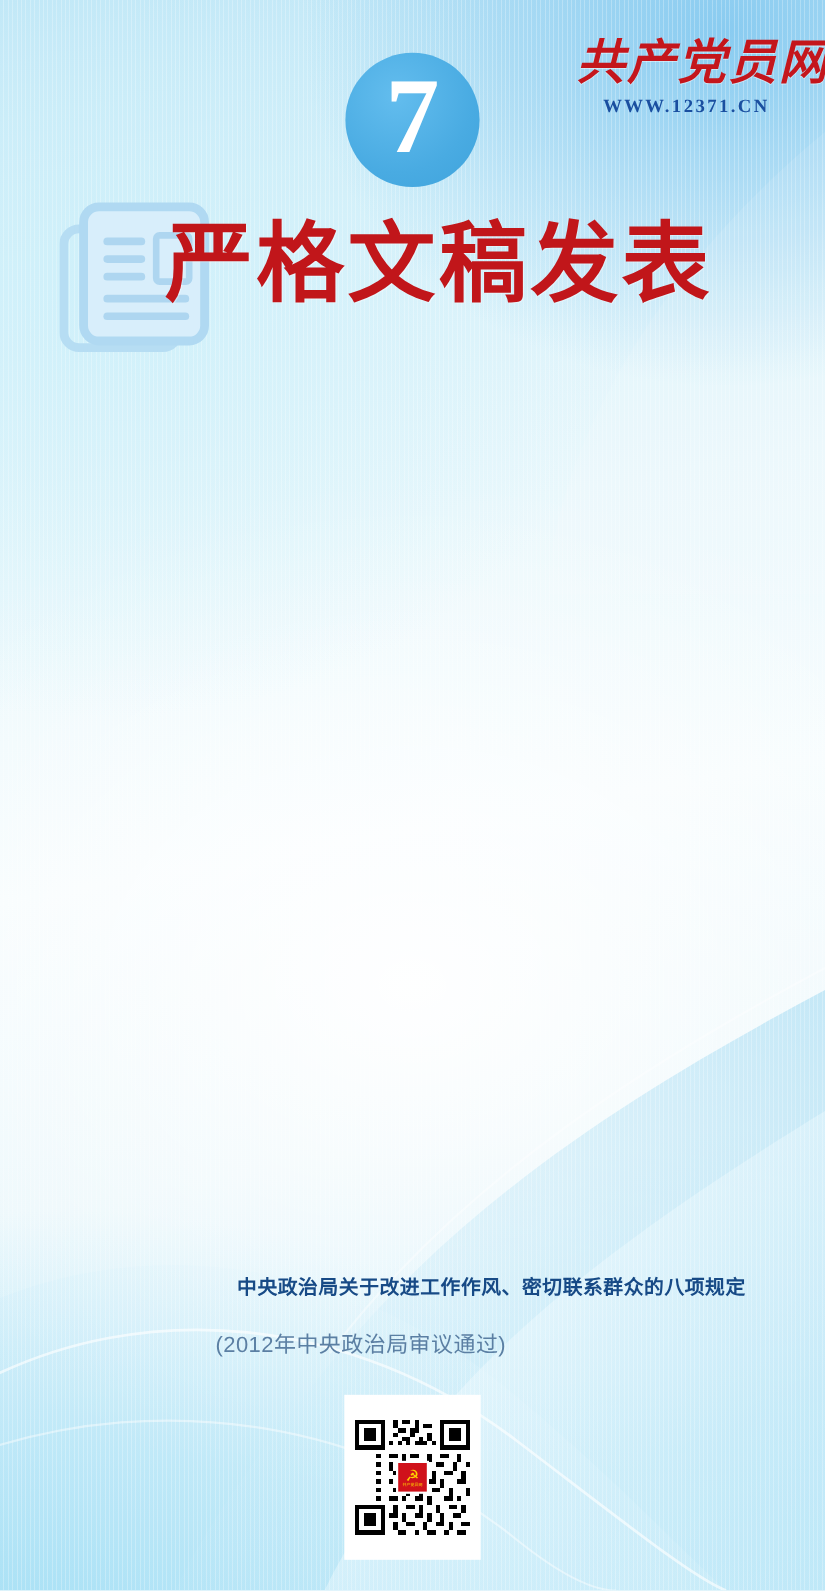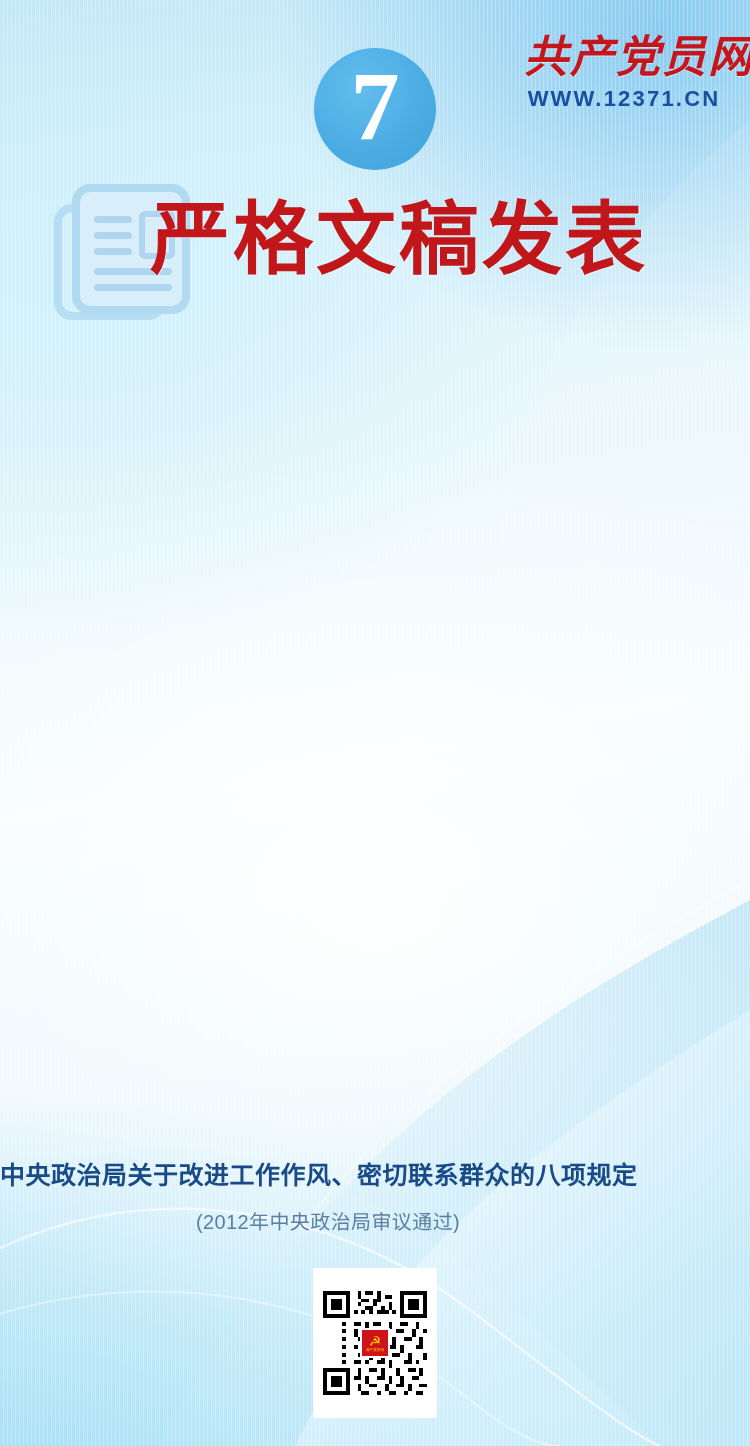--- a/index.html
+++ b/index.html
@@ -62,25 +62,26 @@
     font-weight: bold;
     font-style: italic;
     color: #c4161c;
     letter-spacing: 2px;
     white-space: nowrap;
     text-shadow: 0 1px 0 rgba(255,255,255,0.45);
   }
   .site-logo .logo-url {
     display: block;
     margin-top: 8px;
-    font-size: 22px;
+    font-size: 17px;
     font-weight: bold;
     color: #1a4fa0;
     letter-spacing: 2.2px;
     white-space: nowrap;
+    font-family: Liberation Serif, serif;
   }
 
   .number-badge {
     position: absolute;
     top: 48px;
     left: 50%;
     transform: translateX(-50%);
     width: 122px;
     height: 122px;
     border-radius: 50%;
@@ -139,23 +140,23 @@
     text-align: justify;
     text-justify: inter-character;
   }
 
   
   .footer-title {
     position: absolute;
     top: 1155px;
     left: 0;
     width: 678px;
-    text-align: left;
+    text-align: right;
     font-family: "Liberation Serif", "DejaVu Serif", serif;
-    font-size: 25px;
+    font-size: 18px;
     font-weight: bold;
     color: #174a86;
     letter-spacing: 0.5px;
     white-space: nowrap;
   }
   .footer-subtitle {
     position: absolute;
     top: 1206px;
     left: 0;
     width: 656px;

